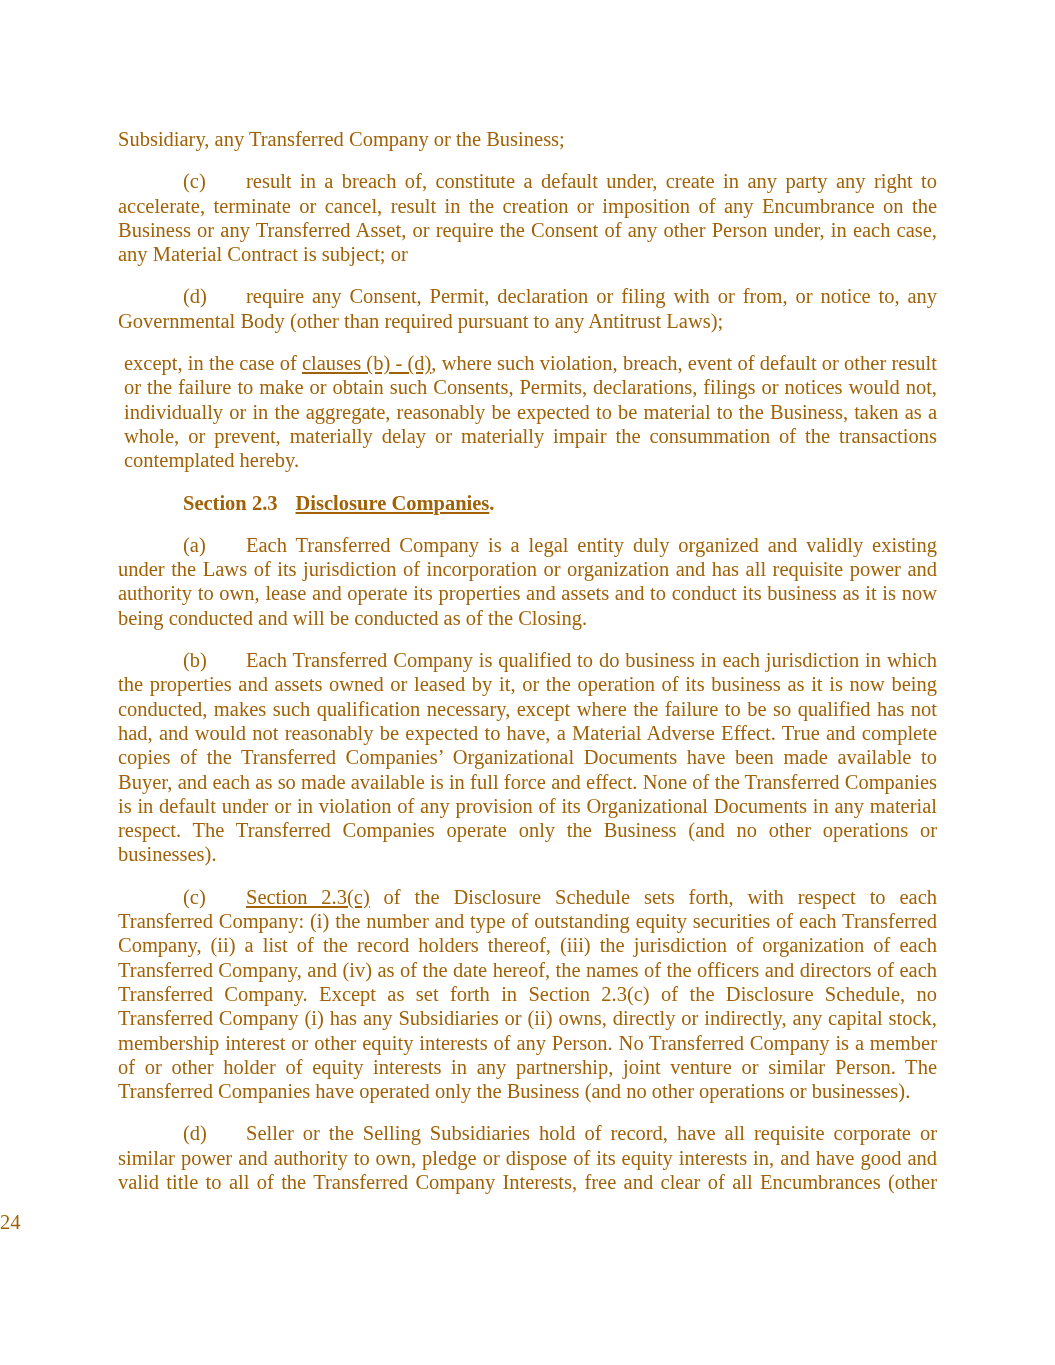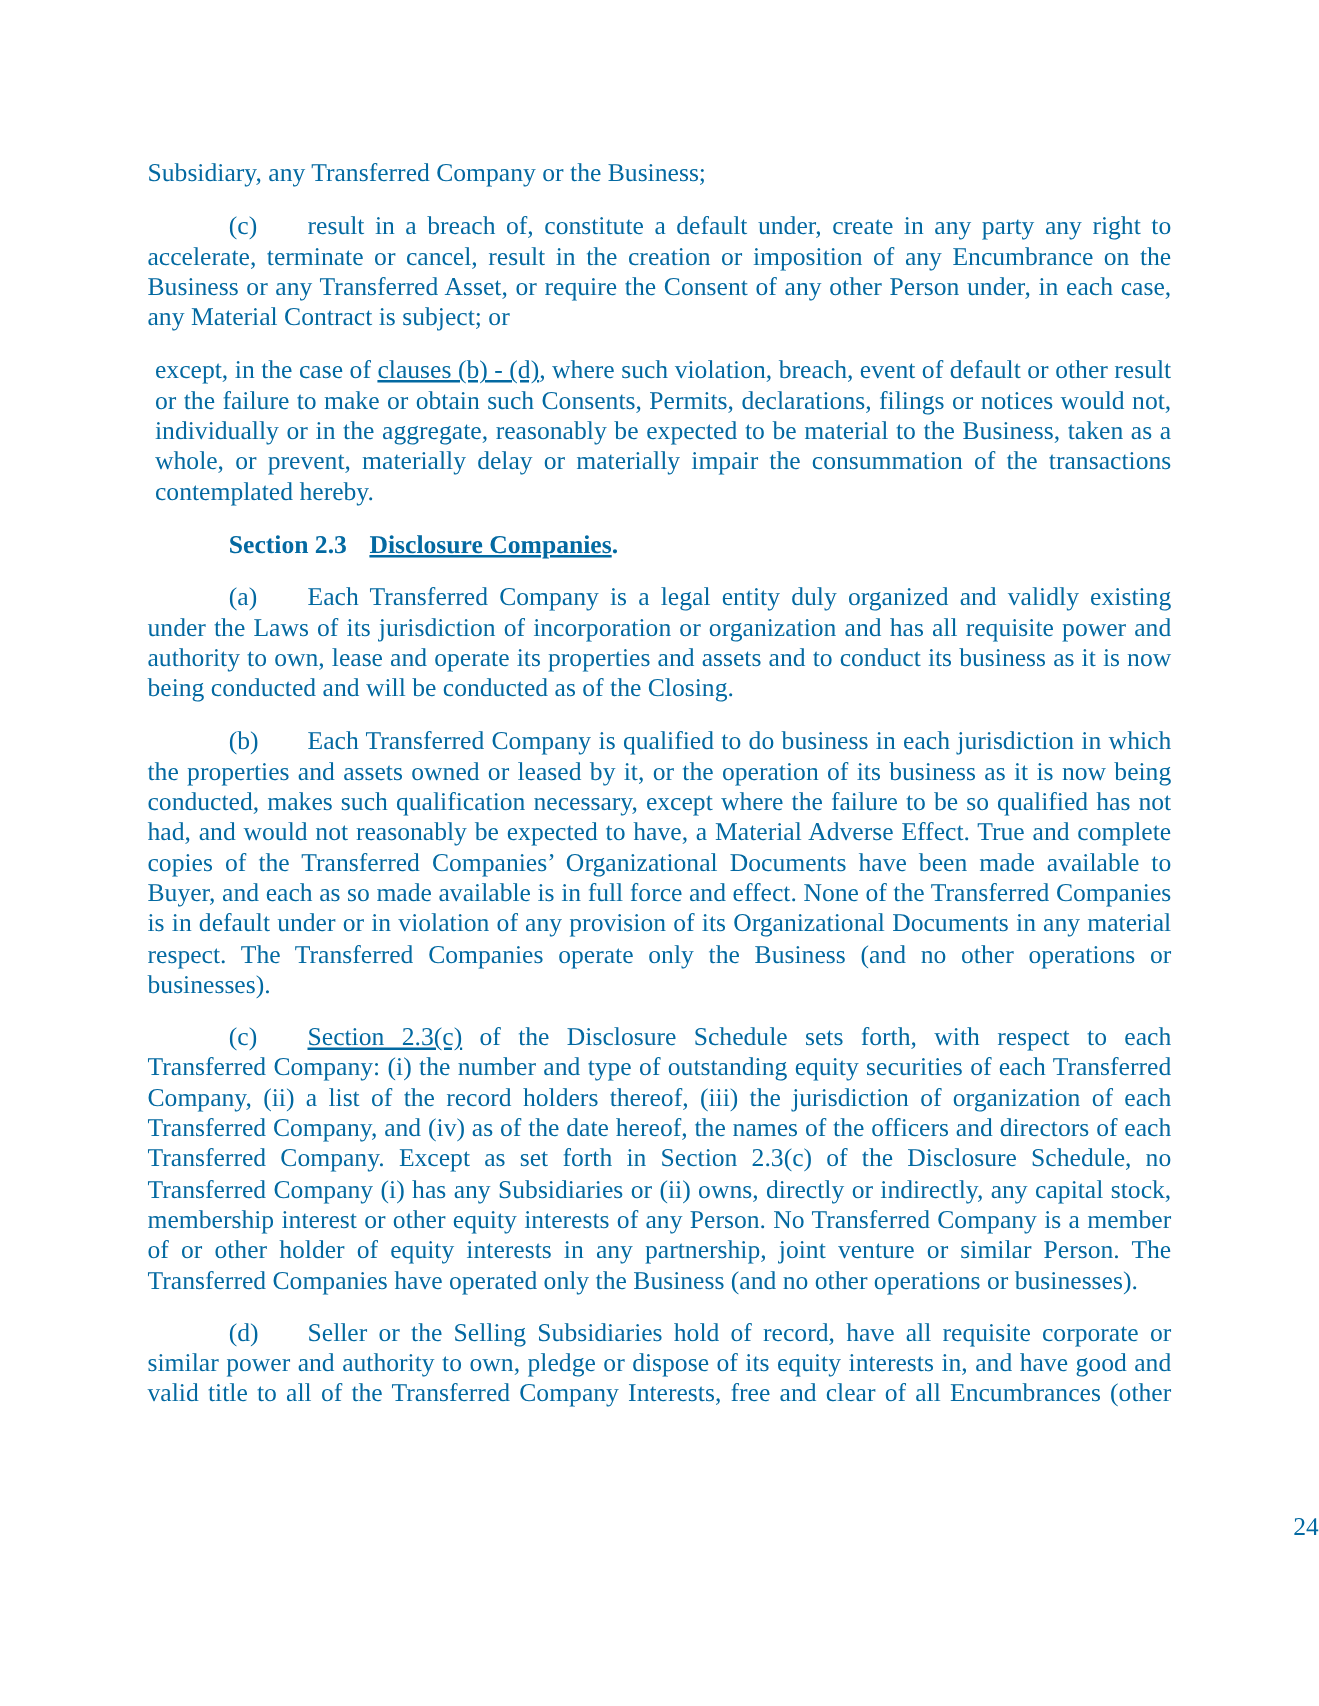--- a/index.html
+++ b/index.html
@@ -7,21 +7,21 @@
     padding: 0;
     background: #ffffff;
   }
   .page {
     position: relative;
     width: 1055px;
     height: 1365px;
     box-sizing: border-box;
     padding: 127px 118px 0 118px;
     background: #ffffff;
-    color: #0369a1;
+    color: #a16207;
     font-family: "Liberation Serif", "DejaVu Serif", serif;
     font-size: 20.5px;
     line-height: 24.3px;
     overflow: hidden;
   }
   .page p {
     margin: 0 0 18px 0;
     text-align: justify;
     text-indent: 65px;
     hyphens: none;
@@ -50,32 +50,33 @@
   }
   .b {
     font-weight: bold;
     font-family: Liberation Serif, serif;
   }
   .page-number {
     position: absolute;
     top: 1210px;
     left: 0;
     width: 100%;
-    text-align: right;
+    text-align: left;
   }
 </style>
 </head>
 <body>
 
 <div class="page">
 
   <p class="cont">Subsidiary, any Transferred Company or the Business;</p>
 
   <p><span class="label">(c)</span><span>result in a breach of, constitute a default under, create in any party any right to accelerate, terminate or cancel, result in the creation or imposition of any Encumbrance on the Business or any Transferred Asset, or require the Consent of any other Person under, in each case, any Material Contract is subject; or</span></p>
 
+  <p><span class="label">(d)</span><span>require any Consent, Permit, declaration or filing with or from, or notice to, any Governmental Body (other than required pursuant to any Antitrust Laws);</span></p>
 
   <p class="except"><span>except, in the case of </span><span class="u">clauses (b) - (d)</span><span>, where such violation, breach, event of default or other result or the failure to make or obtain such Consents, Permits, declarations, filings or notices would not, individually or in the aggregate, reasonably be expected to be material to the Business, taken as a whole, or prevent, materially delay or materially impair the consummation of the transactions contemplated hereby.</span></p>
 
   <p><span class="b">Section 2.3</span><span class="tab-sm"></span><span class="b u">Disclosure Companies</span><span class="b">.</span></p>
 
   <p><span class="label">(a)</span><span>Each Transferred Company is a legal entity duly organized and validly existing under the Laws of its jurisdiction of incorporation or organization and has all requisite power and authority to own, lease and operate its properties and assets and to conduct its business as it is now being conducted and will be conducted as of the Closing.</span></p>
 
   <p><span class="label">(b)</span><span>Each Transferred Company is qualified to do business in each jurisdiction in which the properties and assets owned or leased by it, or the operation of its business as it is now being conducted, makes such qualification necessary, except where the failure to be so qualified has not had, and would not reasonably be expected to have, a Material Adverse Effect. True and complete copies of the Transferred Companies’ Organizational Documents have been made available to Buyer, and each as so made available is in full force and effect. None of the Transferred Companies is in default under or in violation of any provision of its Organizational Documents in any material respect. The Transferred Companies operate only the Business (and no other operations or businesses).</span></p>
 
   <p><span class="label">(c)</span><span class="u">Section 2.3(c)</span><span> of the Disclosure Schedule sets forth, with respect to each Transferred Company: (i) the number and type of outstanding equity securities of each Transferred Company, (ii) a list of the record holders thereof, (iii) the jurisdiction of organization of each Transferred Company, and (iv) as of the date hereof, the names of the officers and directors of each Transferred Company. Except as set forth in Section 2.3(c) of the Disclosure Schedule, no Transferred Company (i) has any Subsidiaries or (ii) owns, directly or indirectly, any capital stock, membership interest or other equity interests of any Person. No Transferred Company is a member of or other holder of equity interests in any partnership, joint venture or similar Person. The Transferred Companies have operated only the Business (and no other operations or businesses).</span></p>

